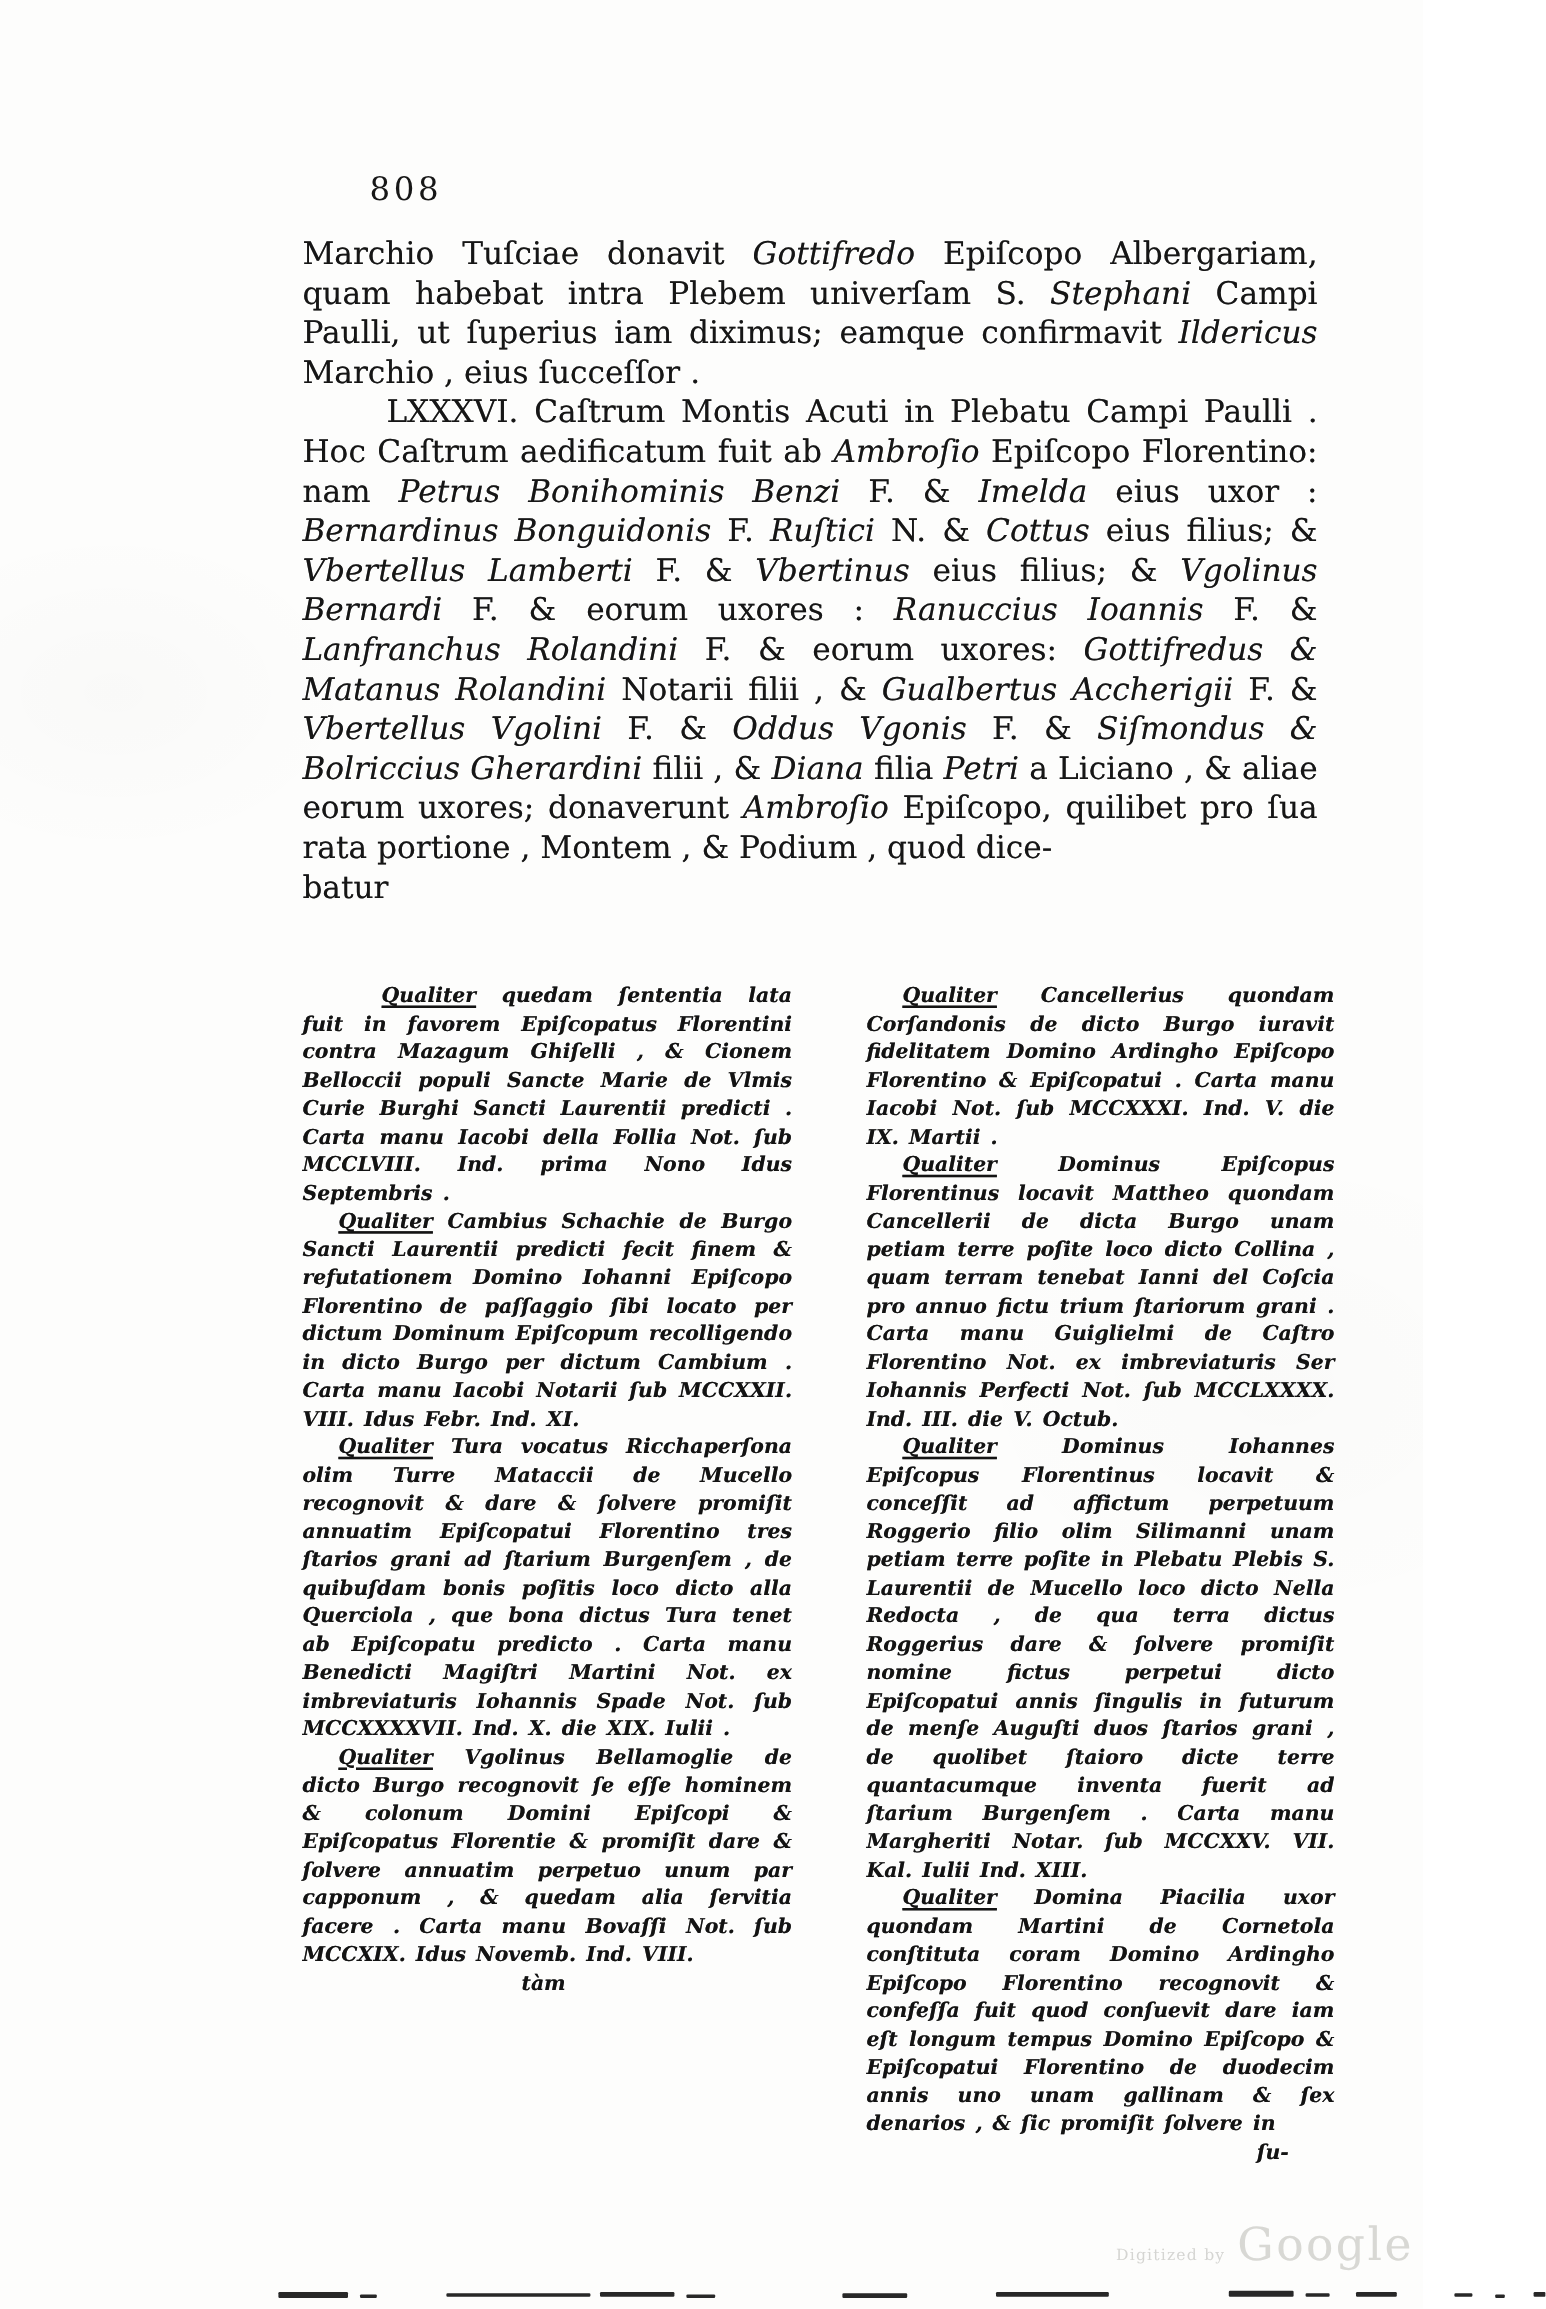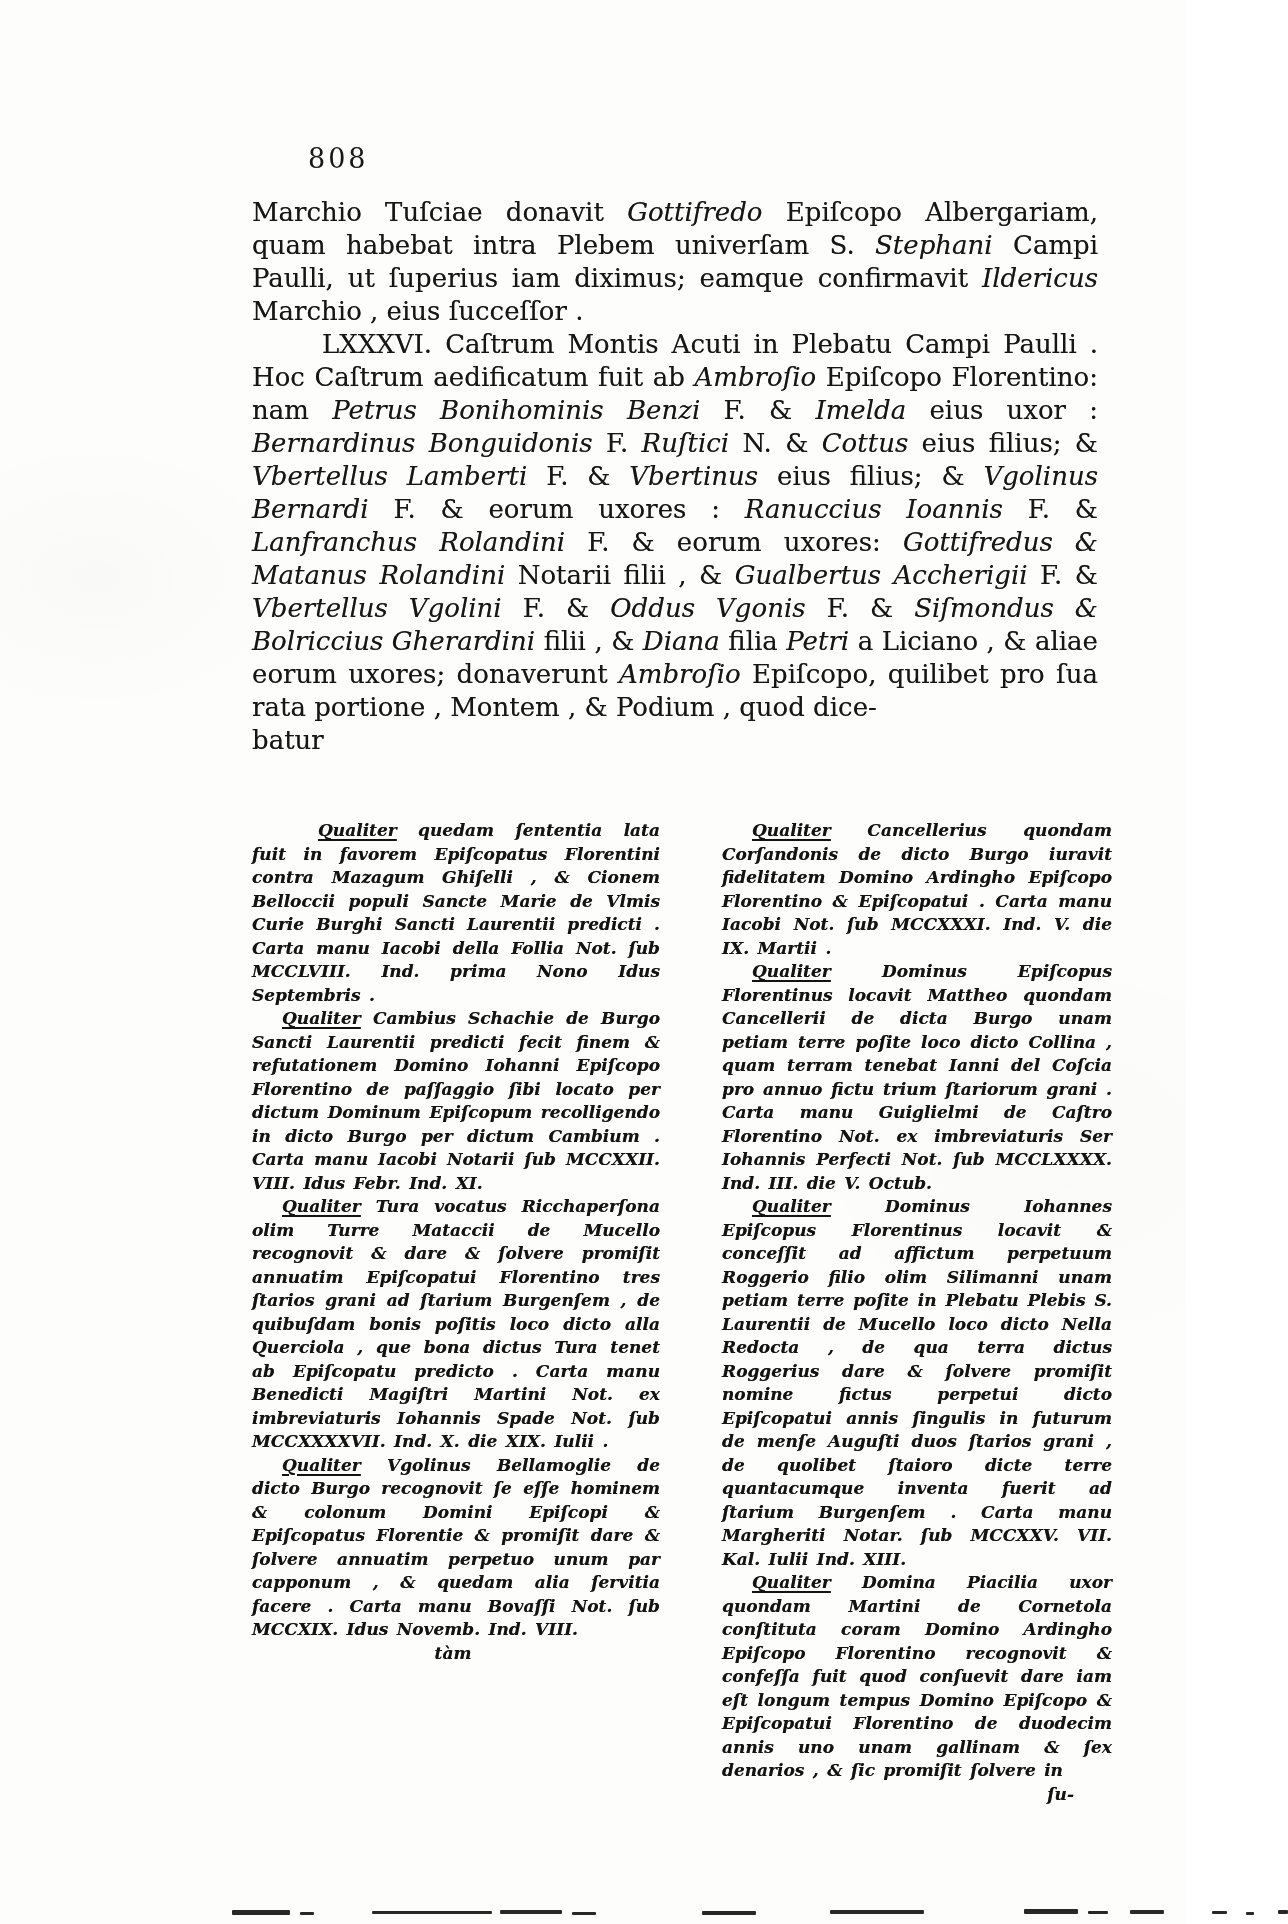--- a/index.html
+++ b/index.html
@@ -113,20 +113,24 @@
       <div>
           <p class="para indent"><span class="qword">Qualiter</span> Cancellerius quondam Corſandonis de dicto Burgo iuravit fidelitatem Domino Ardingho Epiſcopo Florentino &amp; Epiſcopatui . Carta manu Iacobi Not. ſub MCCXXXI. Ind. V. die IX. Martii .</p>
           <p class="para indent"><span class="qword">Qualiter</span> Dominus Epiſcopus Florentinus locavit Mattheo quondam Cancellerii de dicta Burgo unam petiam terre poſite loco dicto Collina , quam terram tenebat Ianni del Coſcia pro annuo fictu trium ſtariorum grani . Carta manu Guiglielmi de Caſtro Florentino Not. ex imbreviaturis Ser Iohannis Perfecti Not. ſub MCCLXXXX. Ind. III. die V. Octub.</p>
           <p class="para indent"><span class="qword">Qualiter</span> Dominus Iohannes Epiſcopus Florentinus locavit &amp; conceſſit ad affictum perpetuum Roggerio filio olim Silimanni unam petiam terre poſite in Plebatu Plebis S. Laurentii de Mucello loco dicto Nella Redocta , de qua terra dictus Roggerius dare &amp; ſolvere promiſit nomine fictus perpetui dicto Epiſcopatui annis ſingulis in futurum de menſe Auguſti duos ſtarios grani , de quolibet ſtaioro dicte terre quantacumque inventa fuerit ad ſtarium Burgenſem . Carta manu Margheriti Notar. ſub MCCXXV. VII. Kal. Iulii Ind. XIII.</p>
           <p class="para indent"><span class="qword">Qualiter</span> Domina Piacilia uxor quondam Martini de Cornetola conſtituta coram Domino Ardingho Epiſcopo Florentino recognovit &amp; confeſſa fuit quod conſuevit dare iam eſt longum tempus Domino Epiſcopo &amp; Epiſcopatui Florentino de duodecim annis uno unam gallinam &amp; ſex denarios , &amp; ſic promiſit ſolvere in</p>
         </div>
       <p class="catch-col">ſu-</p>
     </div>
   </div>
 
+  <div class="watermark">
+    <span class="wm-small">Digitized by</span>
+    <span class="wm-brand">Google</span>
+  </div>
 
   <div class="scan-dashes">
     <div class="dash" style="left:232px;top:1910px;width:58px;height:5px;"></div>
     <div class="dash" style="left:300px;top:1912px;width:14px;height:3px;"></div>
     <div class="dash" style="left:372px;top:1911px;width:120px;height:3px;"></div>
     <div class="dash" style="left:500px;top:1910px;width:62px;height:4px;"></div>
     <div class="dash" style="left:572px;top:1912px;width:24px;height:3px;"></div>
     <div class="dash" style="left:702px;top:1911px;width:54px;height:4px;"></div>
     <div class="dash" style="left:830px;top:1910px;width:94px;height:4px;"></div>
     <div class="dash" style="left:1024px;top:1909px;width:54px;height:5px;"></div>

